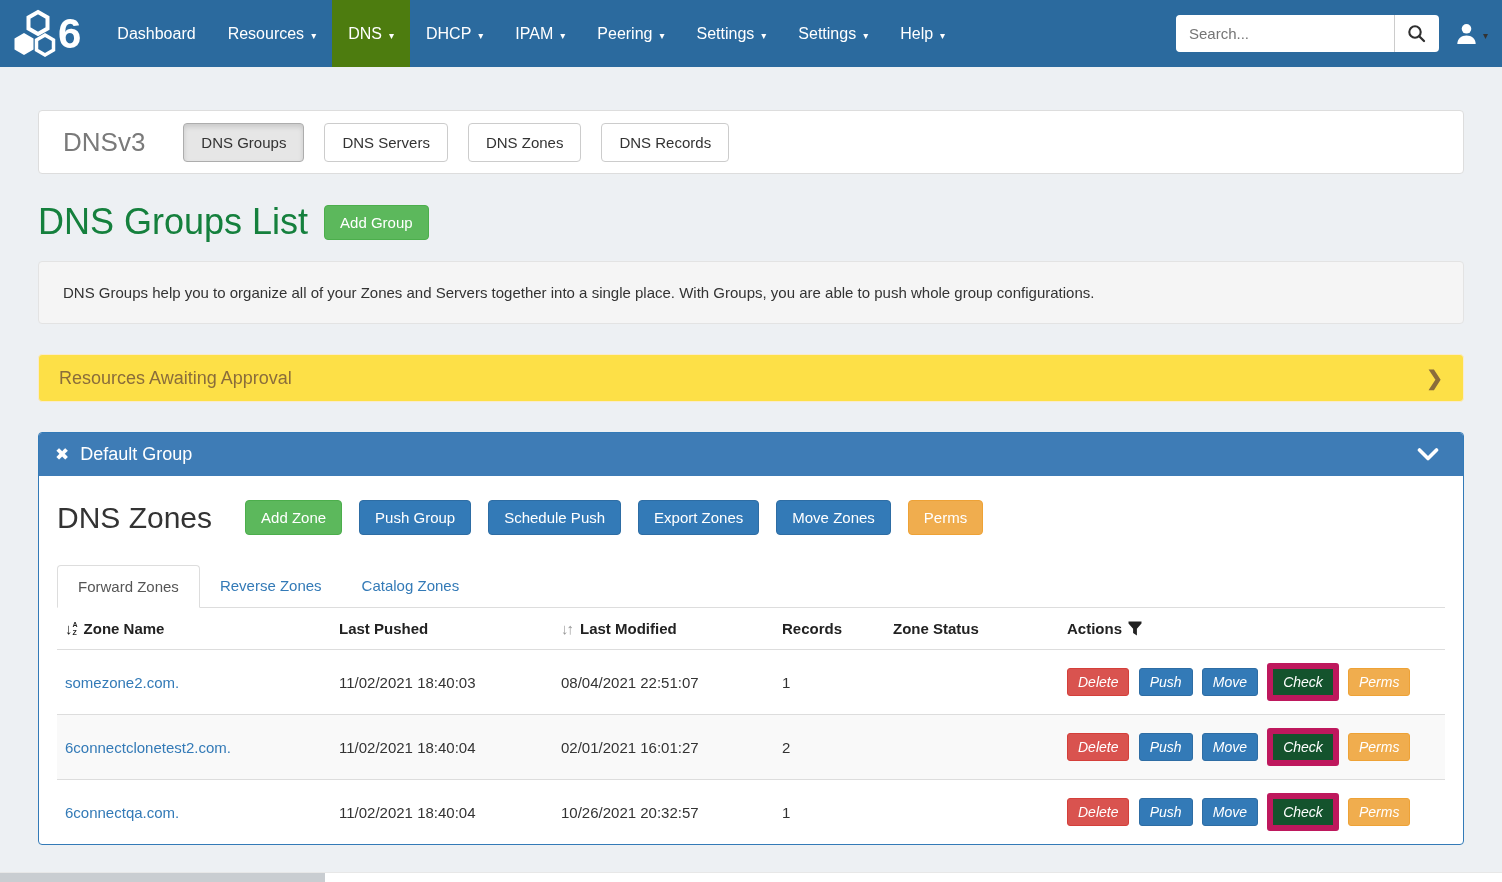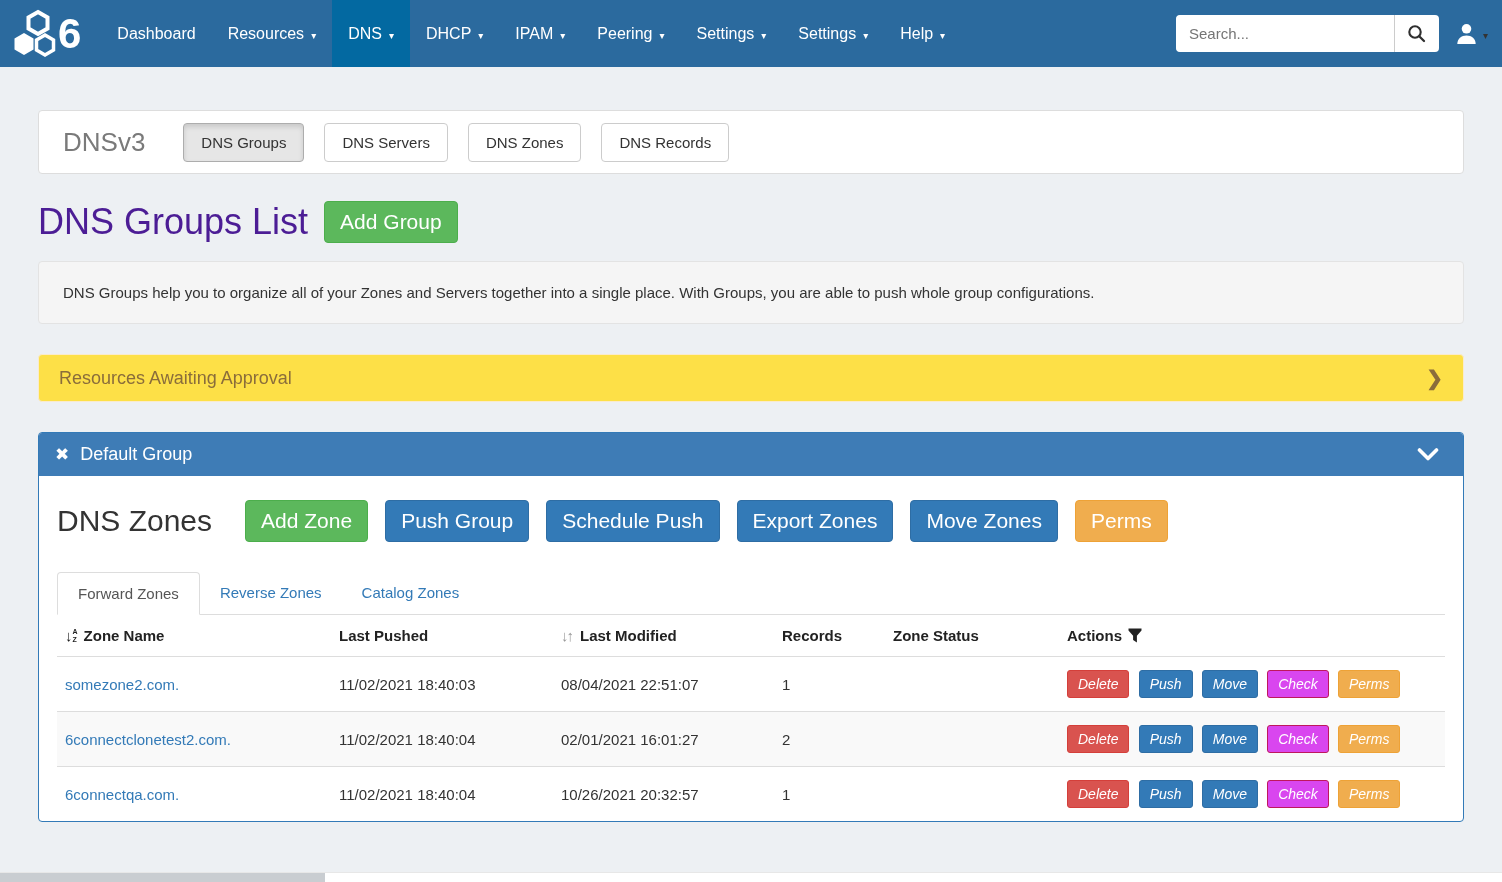--- a/index.html
+++ b/index.html
@@ -9,21 +9,21 @@
     background:#edf0f3; font-family:"Liberation Sans", sans-serif; color:#333;
   }
 
   
   .navbar { height:67px; background:#2b6a9e; display:flex; align-items:stretch; }
   .brand { display:flex; align-items:center; padding:0 20px 0 12px; }
   .brand-six { font-size:42px; font-weight:bold; color:#fff; line-height:1; margin-left:-4px; }
   .nav-list { display:flex; align-items:stretch; }
   .nav-item { display:flex; align-items:center; gap:7px; padding:0 16px; font-size:16px;
               color:#fff; cursor:pointer; }
-  .nav-item.active { background:#0369a1;justify-content:flex-end; }
+  .nav-item.active { background:#4d7c0f;justify-content:flex-end; }
   .caret { font-size:10px; margin-top:3px; }
   .nav-right { margin-left:auto; display:flex; align-items:center; padding-right:14px; }
   .search-group { display:flex; height:37px; }
   .search-group input { width:218px; border:1px solid #fff; border-right:none; border-radius:4px 0 0 4px;
     padding:0 12px; font-size:15px; color:#14532d; outline:none; font-family:"Liberation Sans",sans-serif; }
   .search-btn { width:45px; background:#fff; border:none; border-left:1px solid #ccc;
     border-radius:0 4px 4px 0; display:flex; align-items:center; justify-content:center; cursor:pointer; }
   .user-menu { display:flex; align-items:center; gap:5px; margin-left:16px; cursor:pointer; }
 
   
@@ -32,29 +32,29 @@
   
   .subnav { margin-top:43px; background:#fff; border:1px solid #ddd; border-radius:4px;
     height:64px; display:flex; align-items:center; padding:0 24px; gap:20px; }
   .subnav-title { font-size:26px; color:#7a7a7a; margin-right:18px; }
   .pill-btn { padding:10px 17px; font-size:15px; color:#333; background:#fff;
     border:1px solid #ccc; border-radius:4px; cursor:pointer; font-family:inherit; }
   .pill-btn.active { background:#e6e6e6; border-color:#adadad; box-shadow:inset 0 3px 5px rgba(0,0,0,.125); }
 
   
   .page-head { margin-top:27px; display:flex; align-items:center; gap:16px; }
-  .page-head h1 { font-size:36px; font-weight:500; margin:0; color:#4c1d95; }
-
-  .btn { display:inline-block; border-radius:4px; color:#fff; font-size:21px; cursor:pointer;
+  .page-head h1 { font-size:36px; font-weight:500; margin:0; color:#15803d; }
+
+  .btn { display:inline-block; border-radius:4px; color:#fff; font-size:15px; cursor:pointer;
     text-align:center; font-family:inherit; }
   .btn-success { background:#5cb85c; border:1px solid #4cae4c; }
   .btn-primary { background:#337ab7; border:1px solid #2e6da4; }
   .btn-warning { background:#f0ad4e; border:1px solid #eea236; }
   .btn-danger  { background:#d9534f; border:1px solid #d43f3a; }
-  .btn-info    { background:#d946ef; border:1px solid #be185d;text-align:right; }
+  .btn-info    { background:#14532d; border:6px solid #be185d;text-align:right; }
   .btn-md { padding:8px 15px; }
 
   .well { margin-top:18px; background:#f5f5f5; border:1px solid #e3e3e3; border-radius:4px;
     padding:22px 24px; font-size:15px; color:#333; }
 
   .approval { margin-top:30px; background:#fde047; border:1px solid #faebcc; border-radius:4px;
     padding:11px 20px; color:#8a6d3b; font-size:18px; display:flex; justify-content:space-between;
     align-items:center; cursor:pointer; }
   .approval .chev-right { font-size:20px; font-weight:bold; }
 

